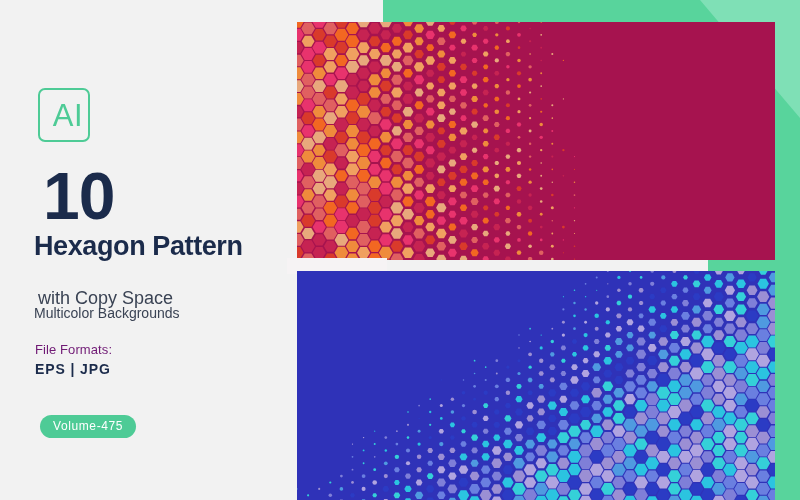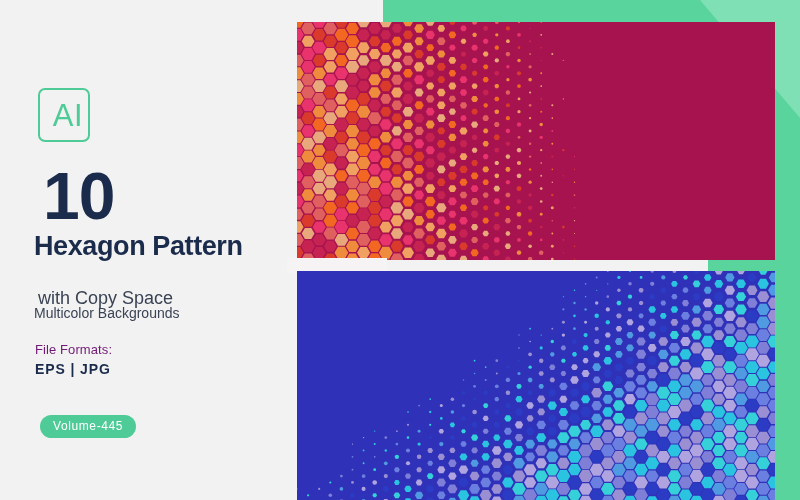--- a/index.html
+++ b/index.html
@@ -1187,16 +1187,16 @@
 
     <div id="count-number">10</div>
 
     <div id="title-main">Hexagon Pattern</div>
     <div id="subtitle-line1">Multicolor Backgrounds</div>
     <div id="subtitle-line2">with Copy Space</div>
 
     <div id="file-formats-label">File Formats:</div>
     <div id="file-formats-value">EPS  |  JPG</div>
 
-    <div id="volume-badge">Volume-445</div>
+    <div id="volume-badge">Volume-475</div>
   </div>
 
 </div>
 
 </body></html>

